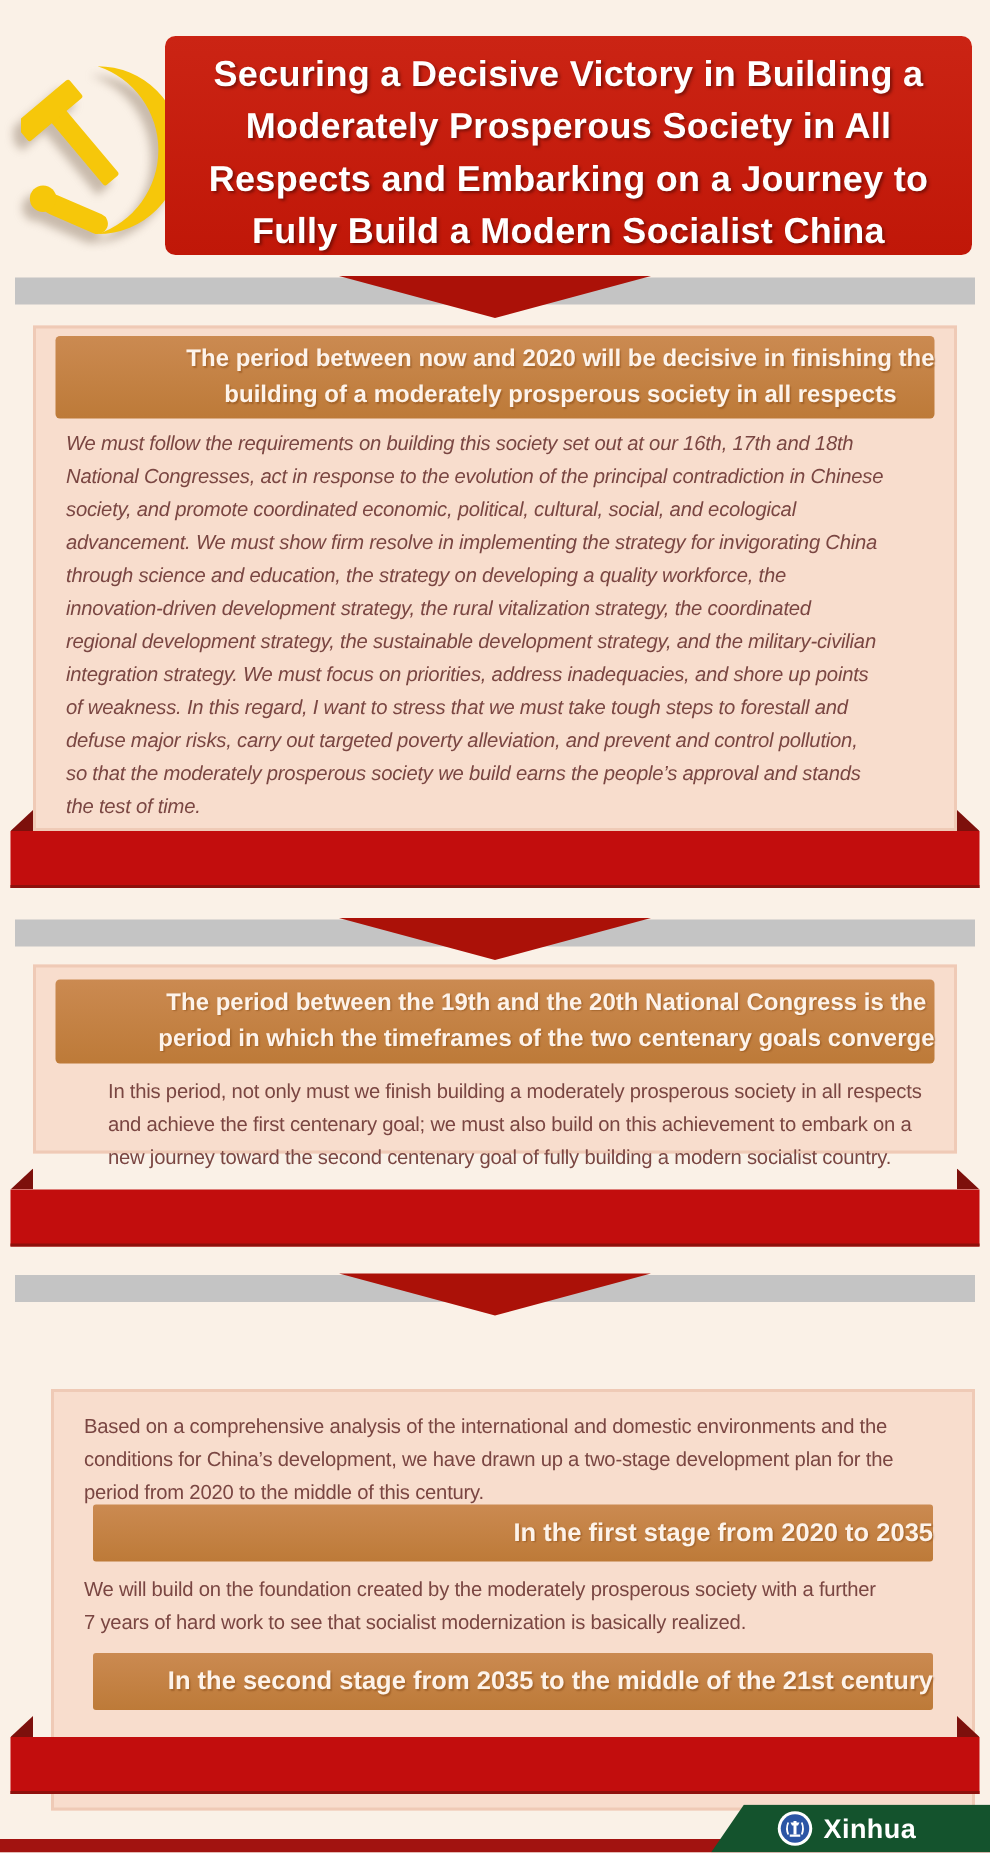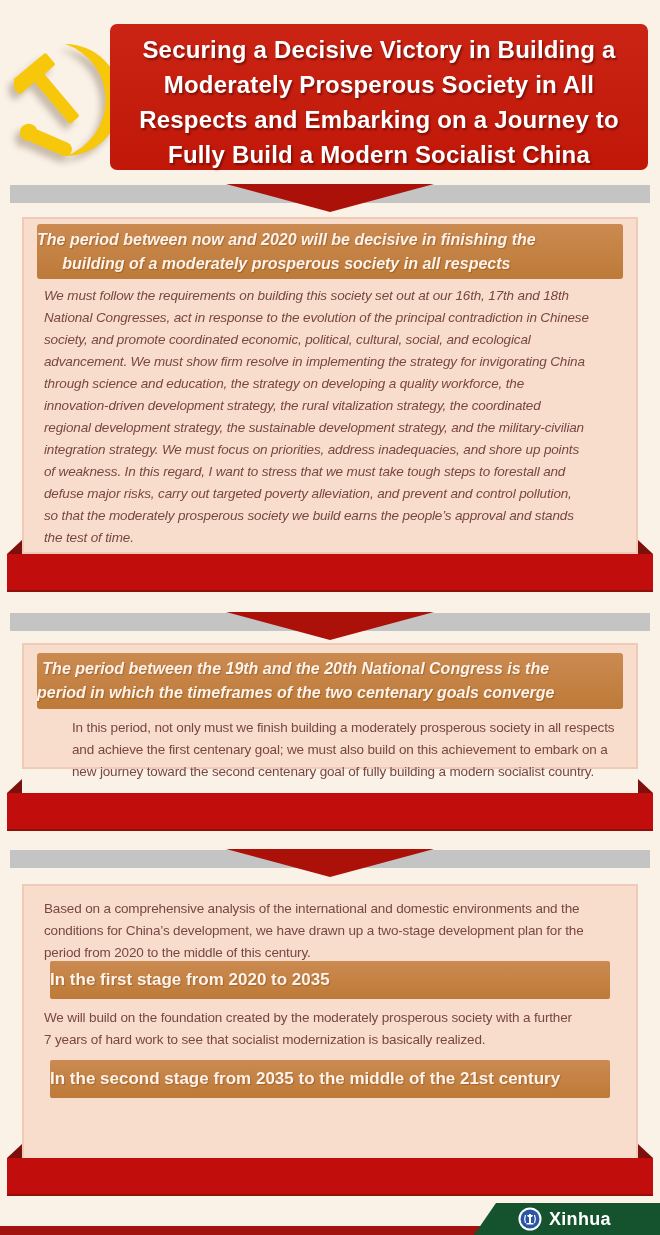--- a/index.html
+++ b/index.html
@@ -23,36 +23,36 @@
      border-top:28px solid #ab1108;}
   .arrow-1{top:184px;}
   .arrow-2{top:612px;}
   .arrow-3{top:849px;}
 
   
   .panel{position:absolute;left:22px;width:616px;background:#f8ddcd;
      border:2px solid #efcab6;box-sizing:border-box;}
   .panel-1{top:217px;height:337px;}
   .panel-2{top:643px;height:126px;}
-  .panel-3{top:884px;height:281px;}
+  .panel-3{top:926px;height:281px;margin-left:12px;}
 
   .orange-header{position:absolute;left:13px;right:13px;background:linear-gradient(#cb8a51,#bd7a38);
-     border-radius:3px;display:flex;align-items:center;justify-content:flex-start;font-style:italic;}
+     border-radius:3px;display:flex;align-items:center;justify-content:flex-end;}
   .orange-header span{color:#fdf3ea;font-weight:bold;font-size:16px;line-height:24px;
      text-align:center;white-space:pre-line;text-shadow:1px 1px 1px rgba(120,60,10,0.4);}
   .panel-1 .orange-header{top:5px;height:55px;}
   .panel-2 .orange-header{top:8px;height:56px;}
 
   .body-text{position:absolute;left:20px;right:15px;margin:0;color:#7a4642;
      font-size:13.5px;letter-spacing:-0.15px;line-height:22px;white-space:pre-line;}
   .panel-1 .body-text{top:66px;font-style:italic;}
   .panel-2 .body-text{top:72px;margin-left:28px;}
   .panel-3 .intro{top:12px;}
   .stage-header{position:absolute;left:26px;right:26px;height:38px;background:linear-gradient(#cb8a51,#bd7a38);
-     border-radius:2px;display:flex;align-items:center;justify-content:flex-start;}
+     border-radius:2px;display:flex;align-items:center;justify-content:flex-end;}
   .stage-header span{color:#fdf3ea;font-weight:bold;font-size:17px;text-align:center;
      text-shadow:1px 1px 1px rgba(120,60,10,0.4);}
   .stage-header-1{top:75px;}
   .stage-header-2{top:174px;}
   .stage-body-1{top:121px;}
   .stage-body-2{top:216px;}
 
   
   .pedestal{position:absolute;left:7px;width:646px;height:52px;}
   .pedestal .fold{position:absolute;top:0;width:15px;height:14px;background:#7d100c;}

